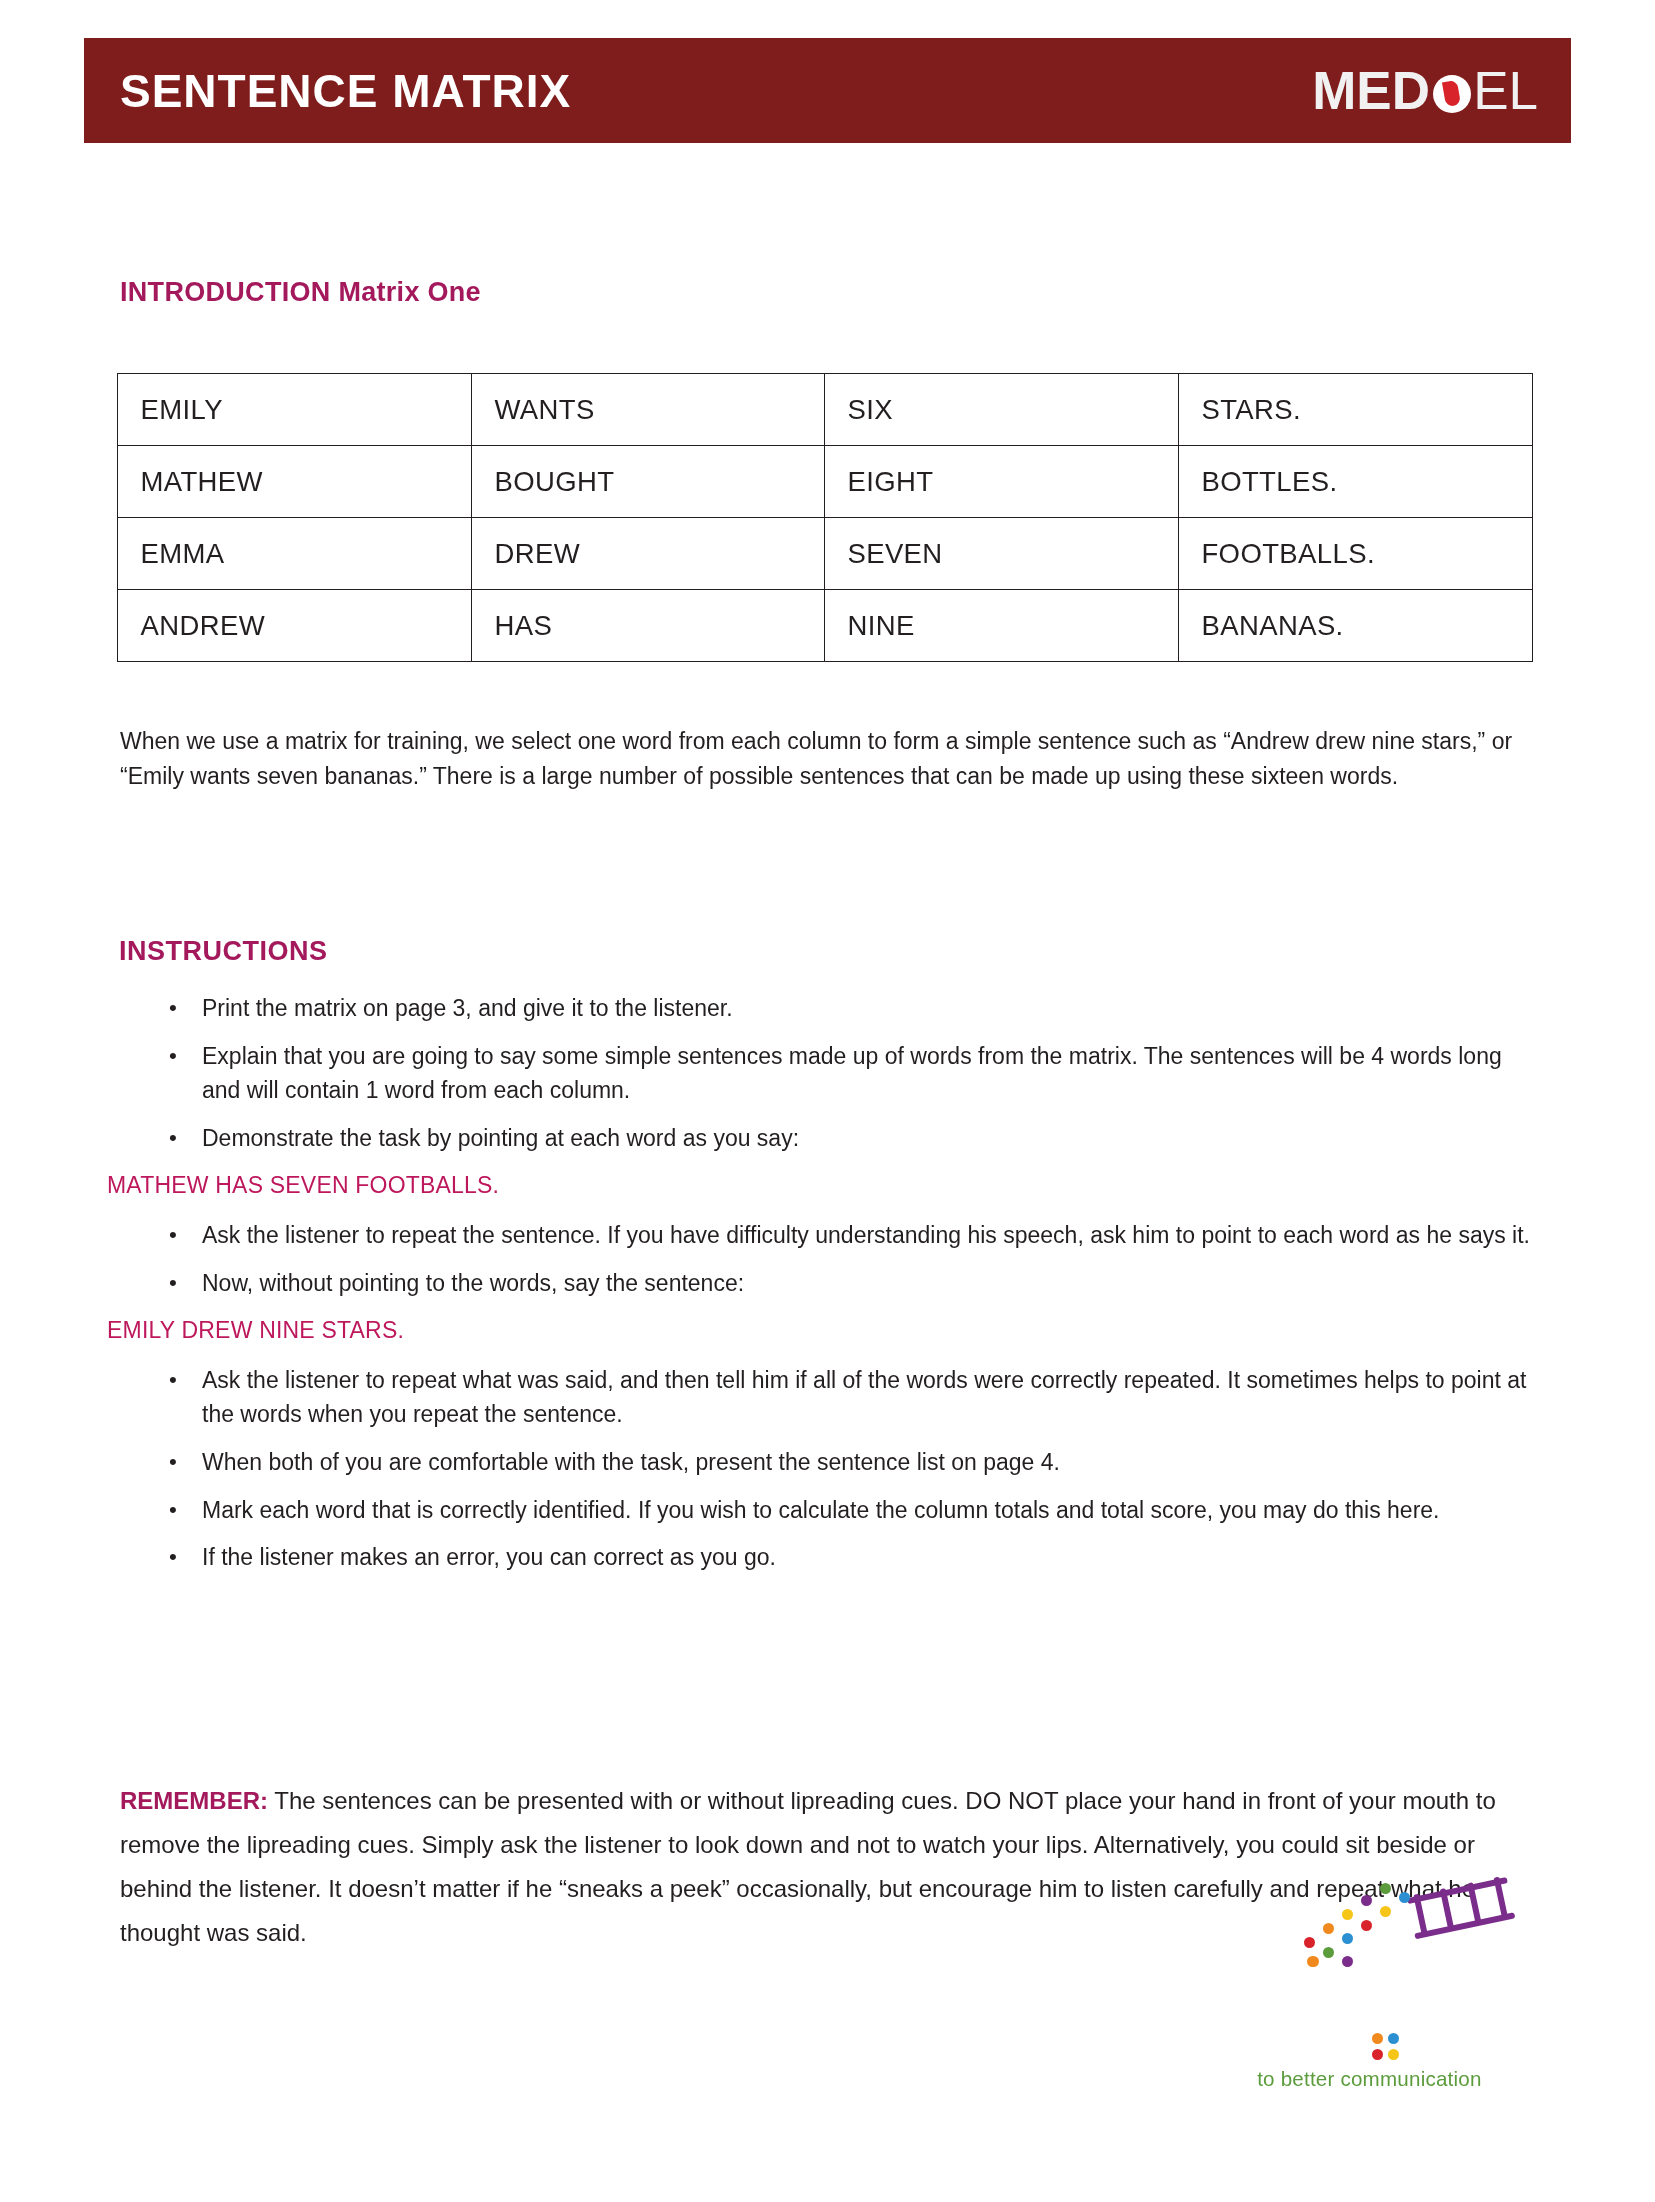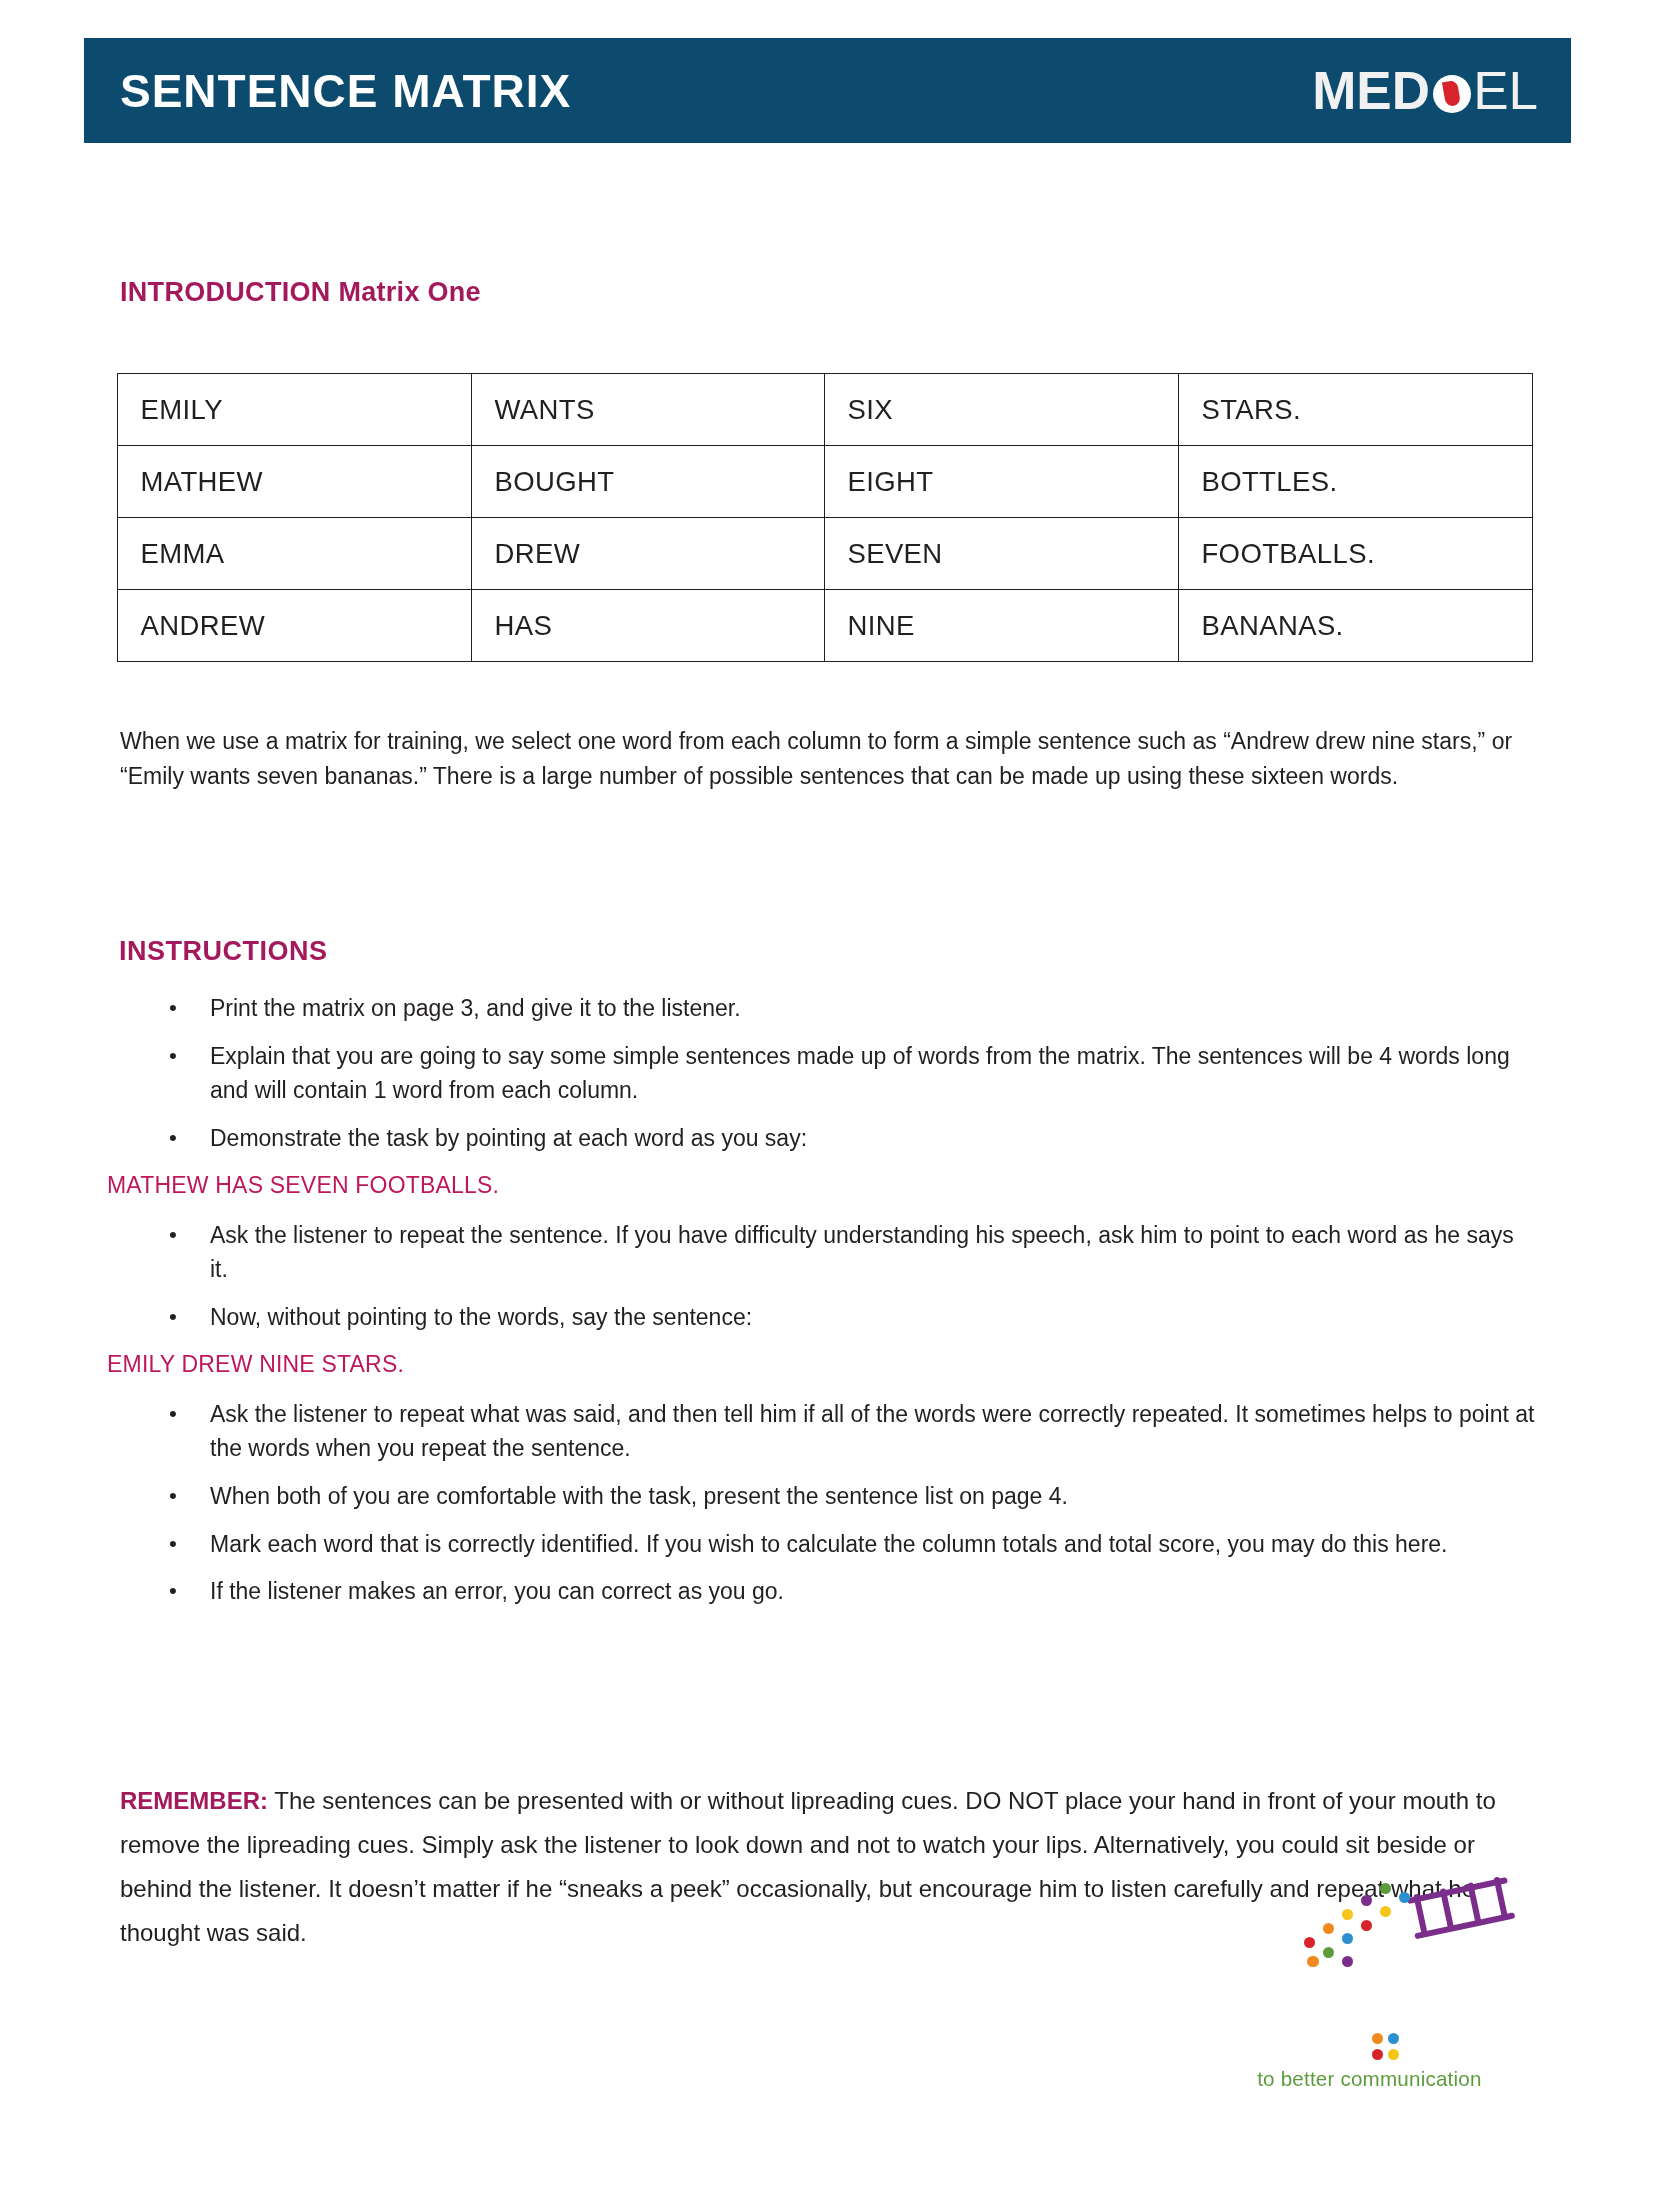--- a/index.html
+++ b/index.html
@@ -16,21 +16,21 @@
     overflow: hidden;
   }
 
   
   .header-bar {
     position: absolute;
     left: 84px;
     top: 38px;
     width: 1487px;
     height: 105px;
-    background: #0c4a6e;
+    background: #7f1d1d;
     display: flex;
     align-items: center;
     justify-content: space-between;
   }
   .header-title {
     color: #ffffff;
     font-size: 46px;
     letter-spacing: 1px;
     font-weight: 600;
     margin-left: 36px;
@@ -147,21 +147,21 @@
     color: #231f20;
     margin-bottom: 13.8px;
   }
   .bullet .dot {
     width: 33px;
     flex: 0 0 33px;
     text-align: left;
     font-size: 22.4px;
     line-height: 34px;
   }
-  .bullet .btext { flex: 1 1 auto; margin-left: 8px; }
+  .bullet .btext { flex: 1 1 auto; }
 
   .sample-sentence {
     font-size: 23px;
     line-height: 34px;
     color: #be185d;
     margin: 5.2px 0 15.5px -62px;
     letter-spacing: 0.2px;
   }
 
   

